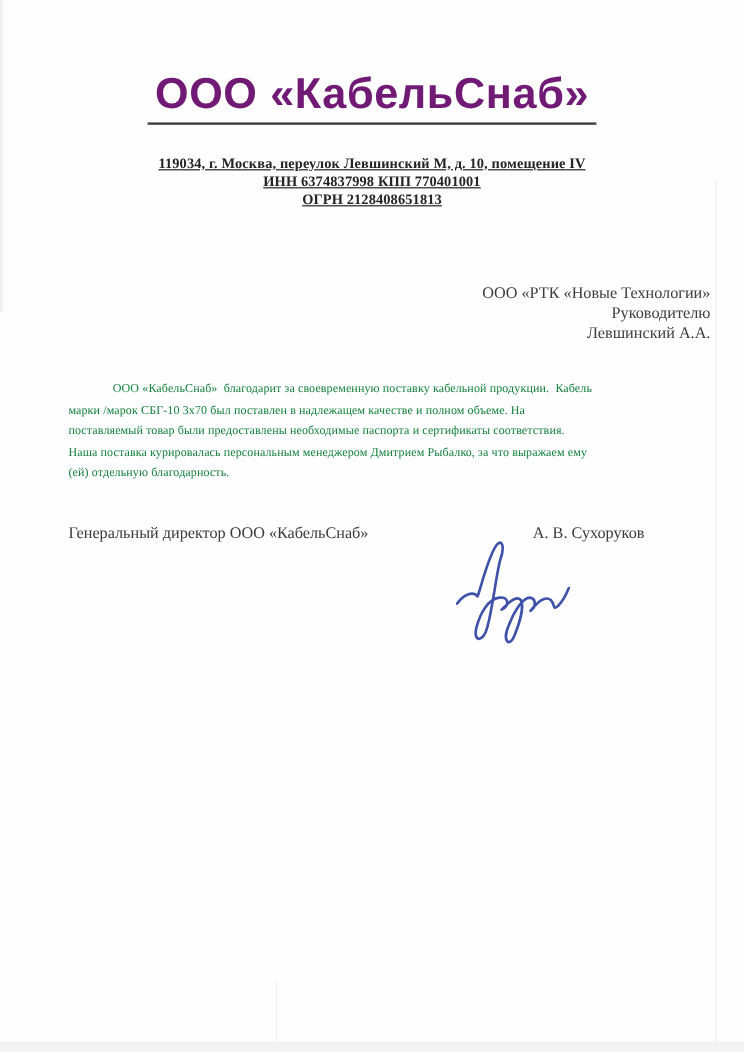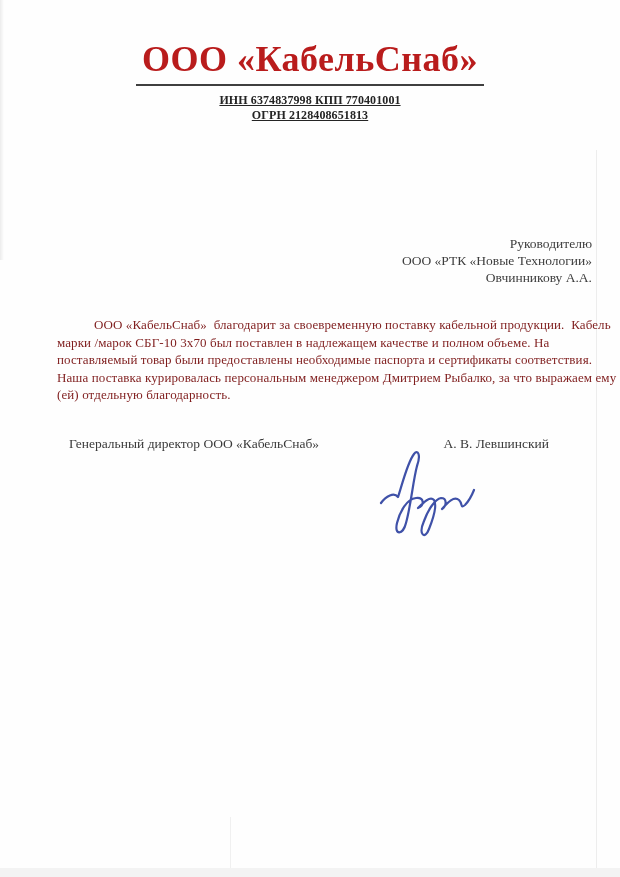--- a/index.html
+++ b/index.html
@@ -44,26 +44,26 @@
 
   
   .letterhead {
     position: absolute;
     top: 40px; left: 0;
     width: 620px;
     text-align: center;
   }
   .company-title {
     display: inline-block;
-    margin: 0;
-    font-family: Liberation Serif, serif;
+    margin: 18px;
+    font-family: Liberation Sans, sans-serif;
     font-weight: bold;
     font-size: 36px;
     letter-spacing: 0.5px;
-    color: #b91c1c;
+    color: #701a75;
     border-bottom: 2.5px solid #3f3f3f;
     padding: 0 6px 4px 6px;
     line-height: 1.1;
   }
   .requisites {
     margin-top: 7px;
   }
   .requisite-line {
     font-family: "Liberation Serif", serif;
     font-weight: bold;
@@ -84,39 +84,38 @@
     line-height: 17px;
     color: #3d3d3d;
   }
 
   
   .body-paragraph {
     position: absolute;
     top: 316px;
     left: 57px;
     width: 540px;
-    font-size: 13px;
+    font-size: 10px;
     line-height: 17.5px;
-    color: #7f1d1d;
+    color: #15803d;
     white-space: pre;
     text-indent: 37px;
     letter-spacing: 0.1px;
   }
 
   
   .signature-row {
     position: absolute;
     top: 436px;
     left: 57px;
     width: 480px;
     display: flex;
     justify-content: space-between;
     font-size: 13.5px;
     color: #3a3a3a;
-    margin-left: 12px;
   }
 
   .handwritten-signature {
     position: absolute;
     left: 373px;
     top: 447px;
     width: 115px;
     height: 90px;
   }
 </style>
@@ -126,40 +125,41 @@
 <div class="page">
 
   <div class="edge-left"></div>
   <div class="edge-right-seam"></div>
   <div class="seam-bottom"></div>
   <div class="edge-bottom"></div>
 
   <div class="letterhead">
     <h1 class="company-title">ООО «КабельСнаб»</h1>
     <div class="requisites">
+      <div class="requisite-line">119034, г. Москва, переулок Левшинский М, д. 10, помещение IV</div>
       <div class="requisite-line">ИНН 6374837998 КПП 770401001</div>
       <div class="requisite-line">ОГРН 2128408651813</div>
     </div>
   </div>
 
   <div class="recipient">
+    <div>ООО «РТК «Новые Технологии»</div>
     <div>Руководителю</div>
-    <div>ООО «РТК «Новые Технологии»</div>
-    <div>Овчинникову А.А.</div>
+    <div>Левшинский А.А.</div>
   </div>
 
   <div class="body-paragraph">ООО «КабельСнаб»  благодарит за своевременную поставку кабельной продукции.  Кабель
 марки /марок СБГ-10 3х70 был поставлен в надлежащем качестве и полном объеме. На
 поставляемый товар были предоставлены необходимые паспорта и сертификаты соответствия.
 Наша поставка курировалась персональным менеджером Дмитрием Рыбалко, за что выражаем ему
 (ей) отдельную благодарность.</div>
 
   <div class="signature-row">
     <span>Генеральный директор ООО «КабельСнаб»</span>
-    <span>А. В. Левшинский</span>
+    <span>А. В. Сухоруков</span>
   </div>
 
   <svg class="handwritten-signature" viewBox="0 0 115 90" xmlns="http://www.w3.org/2000/svg">
     <path fill="none" stroke-width="2.2" stroke-linecap="round" stroke-linejoin="round" d="M 8 56
              C 13 49, 21 45, 25 50
              C 28 42, 34 16, 41 7
              C 45 2, 48 8, 44 19
              C 40 34, 38 58, 33 76
              C 30 88, 21 89, 24 76
              C 27 64, 34 52, 43 51

